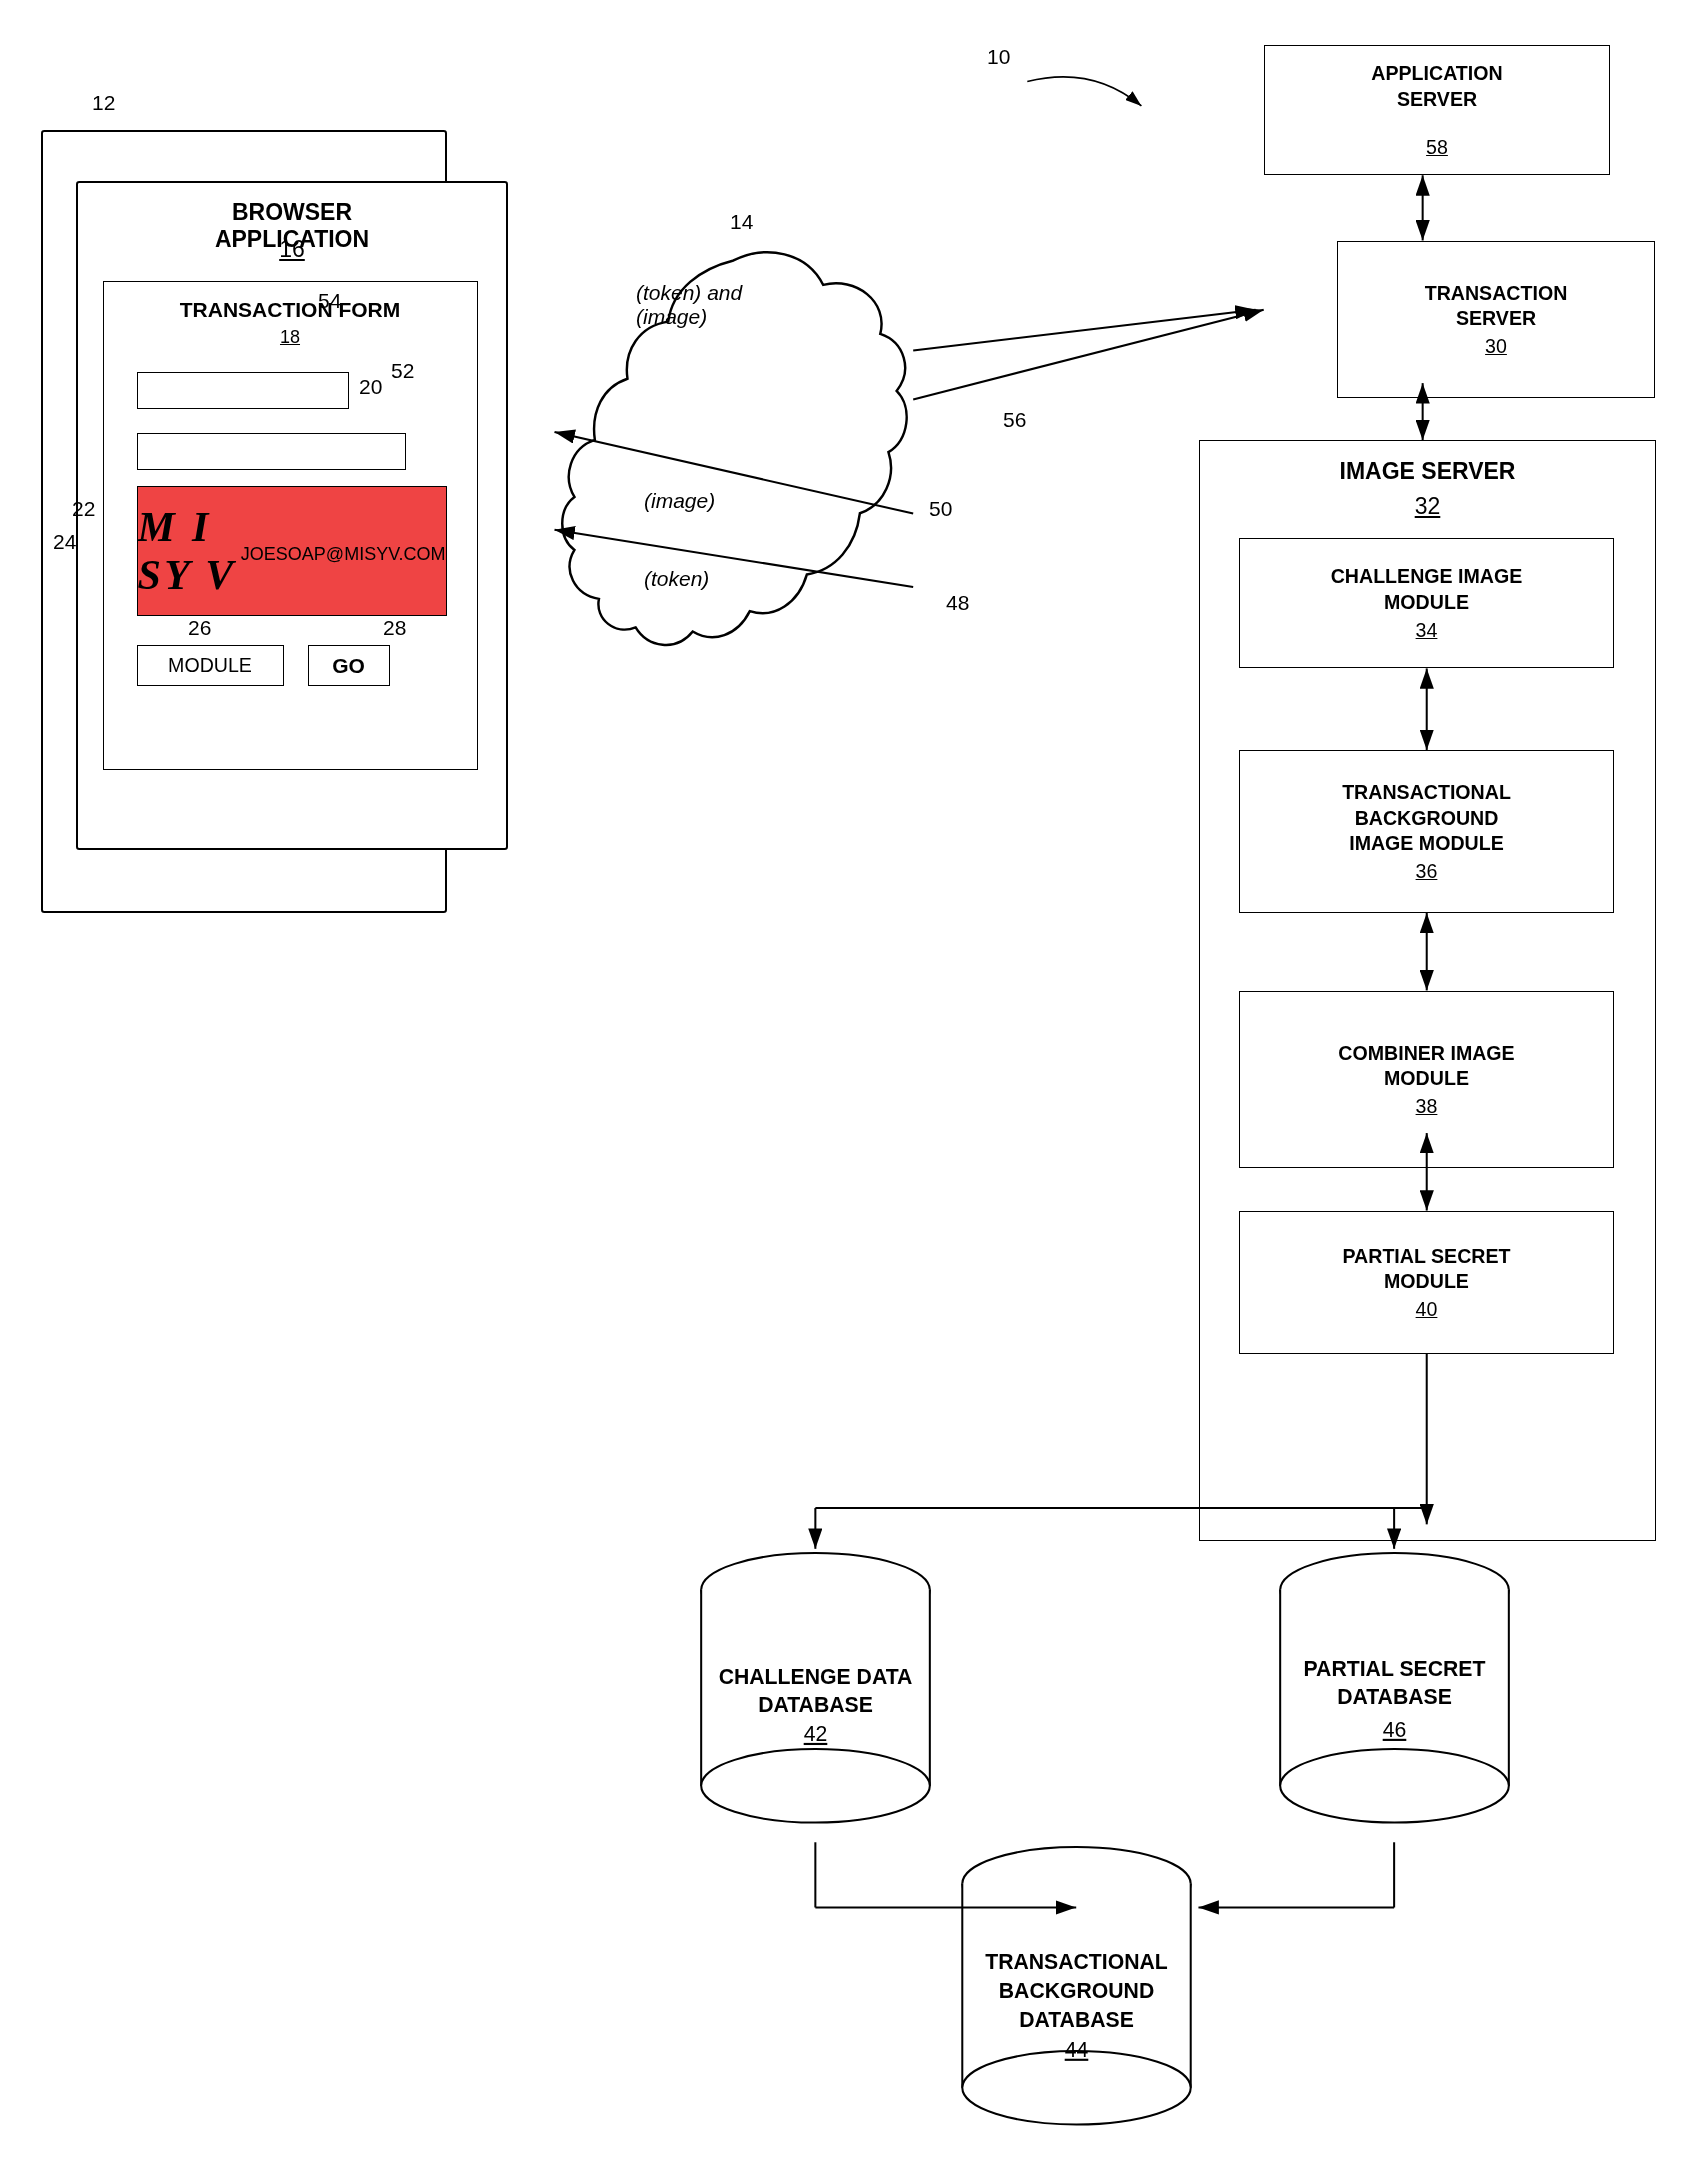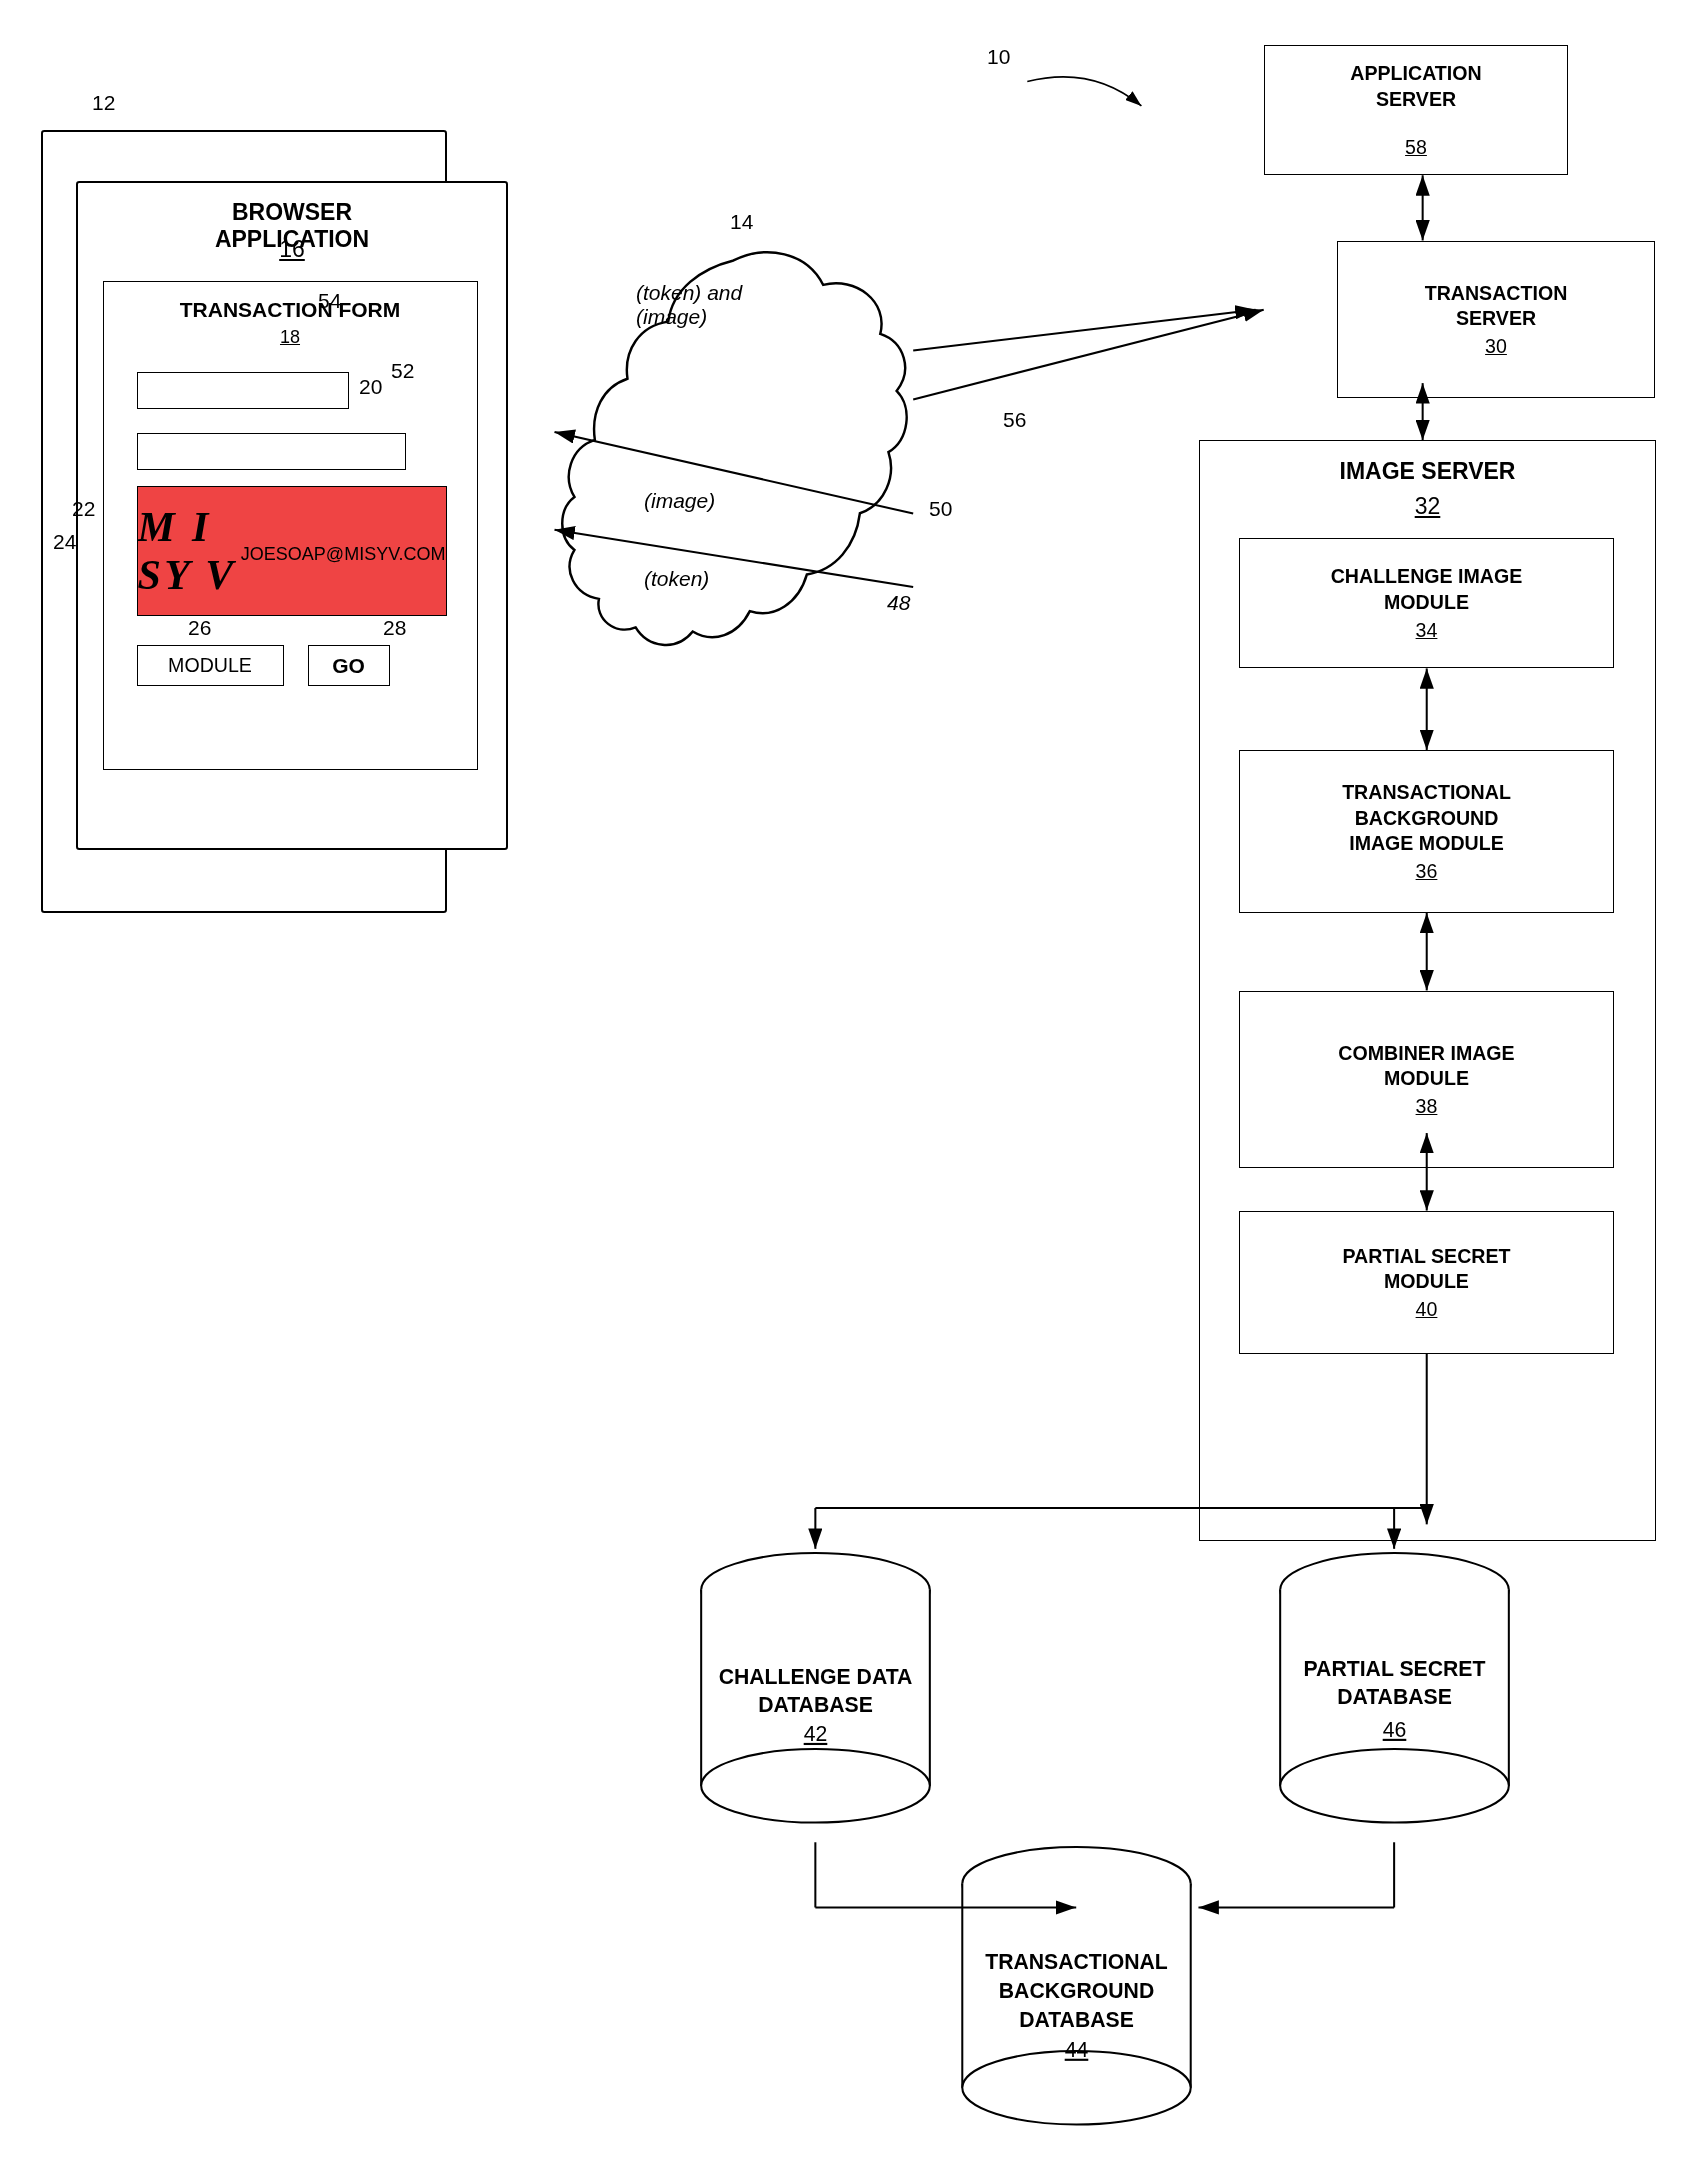--- a/index.html
+++ b/index.html
@@ -246,21 +246,21 @@
   <span class="ref" style="top:616px; left:383px;">28</span>
 
   <svg class="cloud-svg" viewBox="0 0 440 580" xmlns="http://www.w3.org/2000/svg">
     <path d="M220,30 C260,10 310,20 330,60 C370,50 410,80 400,120 C430,130 440,165 420,190 C440,210 435,250 410,265 C420,295 405,330 375,340 C370,380 345,410 310,415 C300,450 270,470 240,460 C225,490 195,500 170,485 C150,510 115,505 100,480 C75,490 50,470 55,445 C25,440 10,410 25,385 C5,370 5,335 25,320 C10,295 20,260 50,250 C45,215 60,185 90,175 C85,140 105,110 140,105 C145,65 180,40 220,30 Z" fill="white" stroke="black" stroke-width="3"></path>
   </svg>
 
   <span class="ref" style="top:210px; left:730px;">14</span>
 
   <span class="ref" style="top:45px; left:987px;">10</span>
 
-  <div class="box" style="top:45px; left:1264px; width:304px; height:130px;gap:20px;">
+  <div class="box" style="top:45px; left:1264px; width:346px; height:130px;gap:20px;">
     <span class="box-title" style="white-space:pre-line;">APPLICATION
 SERVER</span>
     <span class="box-ref">58</span>
   </div>
 
   <div class="box" style="top:241px; left:1337px; width:318px; height:157px;">
     <span class="box-title" style="white-space:pre-line;">TRANSACTION
 SERVER</span>
     <span class="box-ref">30</span>
   </div>
@@ -391,16 +391,16 @@
   <div class="arrow-label" style="top:489px; left:644px;">
     <span>(image)</span>
   </div>
 
   <span class="ref" style="top:497px; left:929px;">50</span>
 
   <div class="arrow-label" style="top:567px; left:644px;">
     <span>(token)</span>
   </div>
 
-  <span class="ref" style="top:591px; left:887px;font-style:italic;">48</span>
+  <span class="ref" style="top:591px; left:946px;">48</span>
 
 </div>
 
 
 </body></html>

